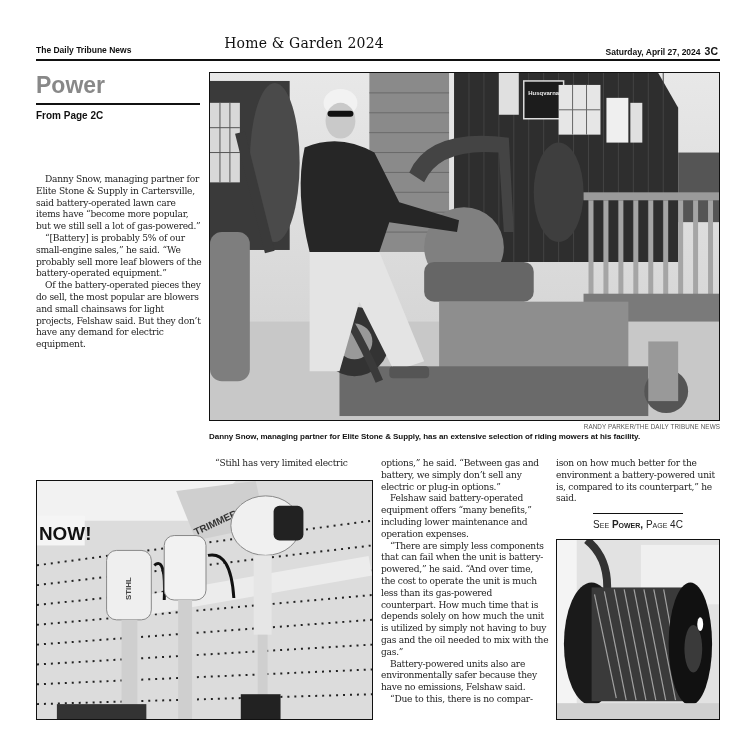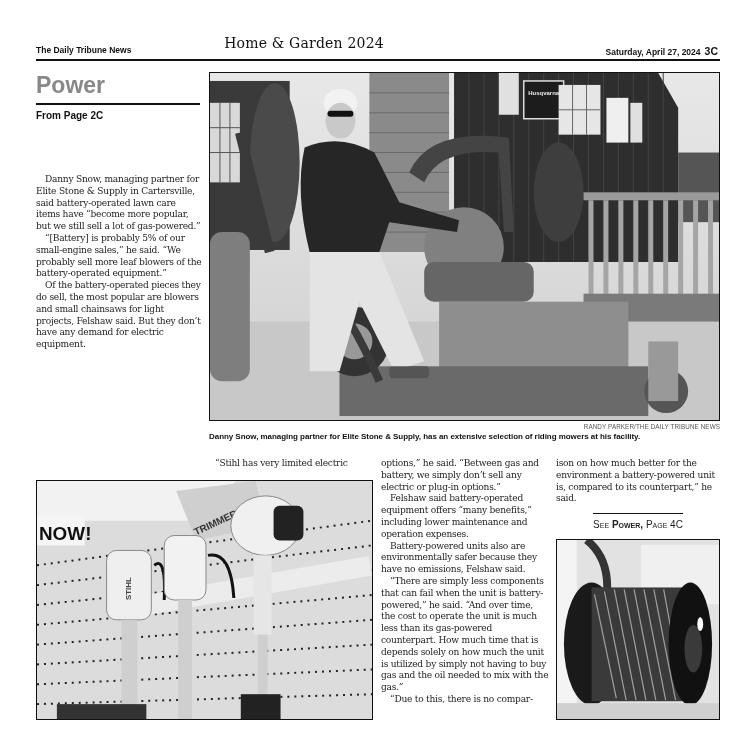--- a/index.html
+++ b/index.html
@@ -230,22 +230,22 @@
     <rect x="218" y="75" width="18" height="80" fill="#e6e6e6"></rect>
     <rect x="222" y="155" width="10" height="85" fill="#cfcfcf"></rect>
     <rect x="205" y="215" width="40" height="25" fill="#222"></rect>
     <rect x="20" y="225" width="90" height="15" fill="#333"></rect>
   </svg>
 </div>
 
 <div class="col col-3">
   <p class="first" style="text-indent:0">options,” he said. “Between gas and battery, we simply don’t sell any electric or plug-in options.”</p>
   <p>Felshaw said battery-operated equipment offers “many benefits,” including lower maintenance and operation expenses.</p>
+  <p>“There are simply less components that can fail when the unit is battery-powered,” he said. “And over time, the cost to operate the unit is much less than its gas-powered counterpart. How much time that is depends solely on how much the unit is utilized by simply not having to buy gas and the oil needed to mix with the gas.”</p>
   <p>Battery-powered units also are environmentally safer because they have no emissions, Felshaw said.</p>
-  <p>“There are simply less components that can fail when the unit is battery-powered,” he said. “And over time, the cost to operate the unit is much less than its gas-powered counterpart. How much time that is depends solely on how much the unit is utilized by simply not having to buy gas and the oil needed to mix with the gas.”</p>
   <p>“Due to this, there is no compar-</p>
 </div>
 
 <div class="col col-4">
   <p class="first">ison on how much better for the environment a battery-powered unit is, compared to its counterpart,” he said.</p>
 </div>
 <div class="see-rule"></div>
 <div class="see-more">
   <span>See</span>
   <b>Power,</b>

